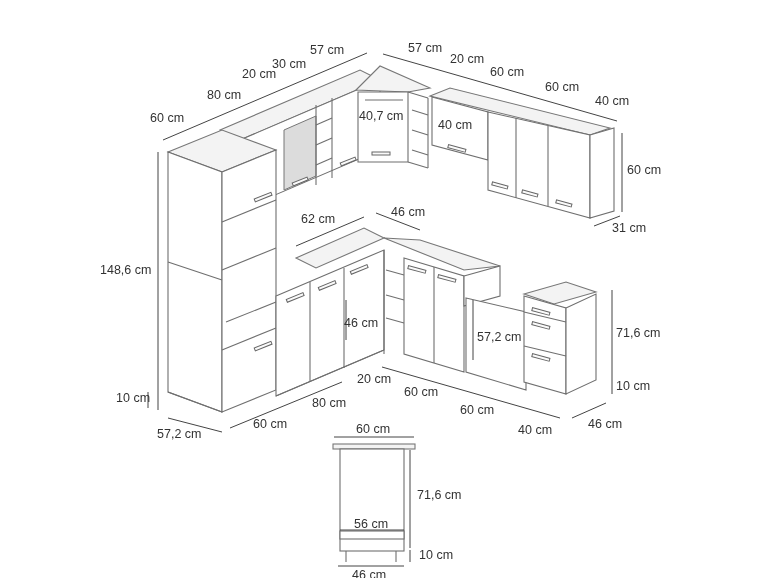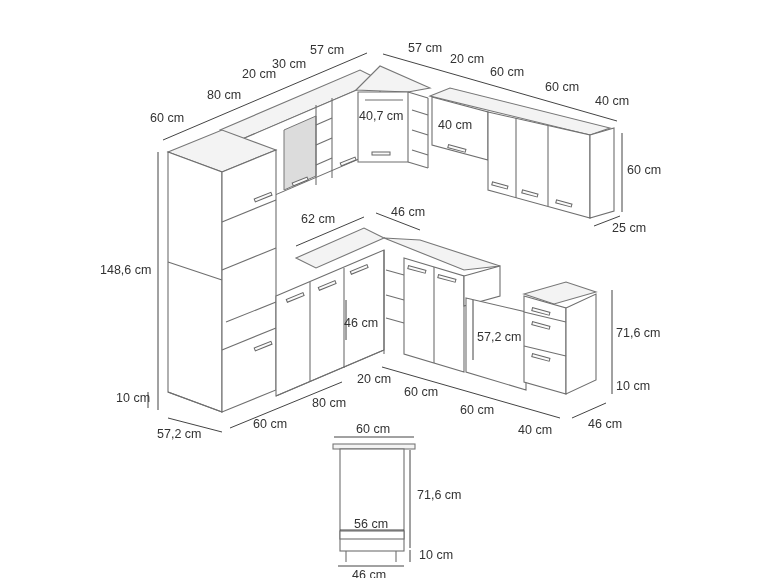--- a/index.html
+++ b/index.html
@@ -153,21 +153,21 @@
 
   <span class="label" style="left:408px;top:42px">57 cm</span>
   <span class="label" style="left:450px;top:53px">20 cm</span>
   <span class="label" style="left:490px;top:66px">60 cm</span>
   <span class="label" style="left:545px;top:81px">60 cm</span>
   <span class="label" style="left:595px;top:95px">40 cm</span>
 
   <span class="label" style="left:359px;top:110px">40,7 cm</span>
   <span class="label" style="left:438px;top:119px">40 cm</span>
   <span class="label" style="left:627px;top:164px">60 cm</span>
-  <span class="label" style="left:612px;top:222px">25 cm</span>
+  <span class="label" style="left:612px;top:222px">31 cm</span>
 
   <span class="label" style="left:100px;top:264px">148,6 cm</span>
   <span class="label" style="left:116px;top:392px">10 cm</span>
   <span class="label" style="left:157px;top:428px">57,2 cm</span>
 
   <span class="label" style="left:301px;top:213px">62 cm</span>
   <span class="label" style="left:391px;top:206px">46 cm</span>
   <span class="label" style="left:344px;top:317px">46 cm</span>
   <span class="label" style="left:477px;top:331px">57,2 cm</span>
   <span class="label" style="left:616px;top:327px">71,6 cm</span>

